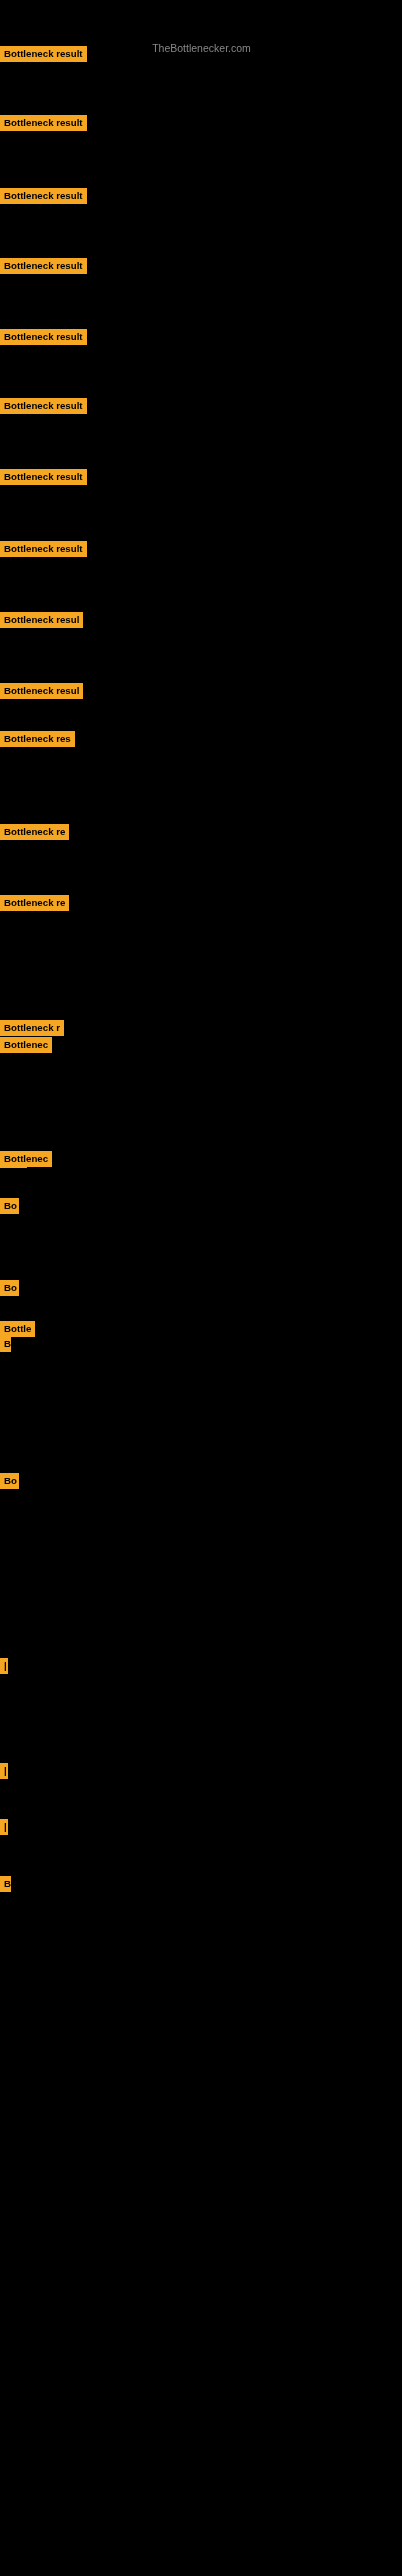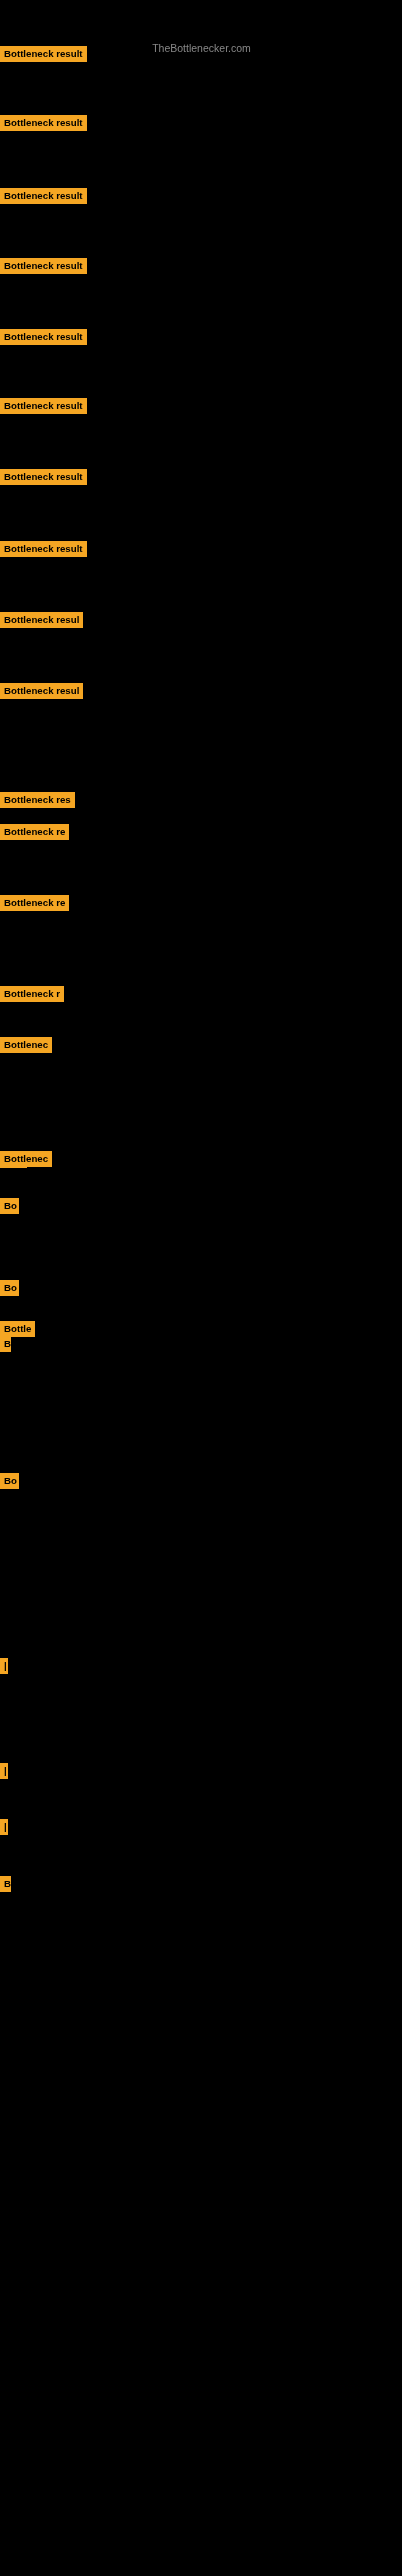--- a/index.html
+++ b/index.html
@@ -48,24 +48,24 @@
     <div class="bottleneck-label" style="top: 46px; max-width: 121px;">Bottleneck result</div>
     <div class="bottleneck-label" style="top: 115px; max-width: 121px;">Bottleneck result</div>
     <div class="bottleneck-label" style="top: 188px; max-width: 118px;">Bottleneck result</div>
     <div class="bottleneck-label" style="top: 258px; max-width: 115px;">Bottleneck result</div>
     <div class="bottleneck-label" style="top: 329px; max-width: 115px;">Bottleneck result</div>
     <div class="bottleneck-label" style="top: 398px; max-width: 111px;">Bottleneck result</div>
     <div class="bottleneck-label" style="top: 469px; max-width: 107px;">Bottleneck result</div>
     <div class="bottleneck-label" style="top: 541px; max-width: 113px;">Bottleneck result</div>
     <div class="bottleneck-label" style="top: 612px; max-width: 101px;">Bottleneck resul</div>
     <div class="bottleneck-label" style="top: 683px; max-width: 98px;">Bottleneck resul</div>
-    <div class="bottleneck-label" style="top: 792px; max-width: 91px;">Bottleneck res</div>
+    <div class="bottleneck-label" style="top: 731px; max-width: 91px;">Bottleneck res</div>
     <div class="bottleneck-label" style="top: 824px; max-width: 85px;">Bottleneck re</div>
     <div class="bottleneck-label" style="top: 895px; max-width: 81px;">Bottleneck re</div>
-    <div class="bottleneck-label" style="top: 986px; max-width: 74px;">Bottleneck r</div>
+    <div class="bottleneck-label" style="top: 1020px; max-width: 74px;">Bottleneck r</div>
     <div class="bottleneck-label" style="top: 1037px; max-width: 63px;">Bottlenec</div>
     <div class="bottleneck-label" style="top: 1152px; max-width: 34px;">Bott</div>
     <div class="bottleneck-label" style="top: 1151px; max-width: 63px;">Bottlenec</div>
     <div class="bottleneck-label" style="top: 1198px; max-width: 19.3px;">Bo</div>
     <div class="bottleneck-label" style="top: 1280px; max-width: 19.3px;">Bo</div>
     <div class="bottleneck-label" style="top: 1336px; max-width: 11.3px;">B</div>
     <div class="bottleneck-label" style="top: 1321px; max-width: 40px;">Bottle</div>
     <div class="bottleneck-label" style="top: 1473px; max-width: 19.3px;">Bo</div>
     <div class="bottleneck-label" style="top: 1658px; max-width: 6.4px;">|</div>
     <div class="bottleneck-label" style="top: 1763px; max-width: 6.4px;">|</div>

